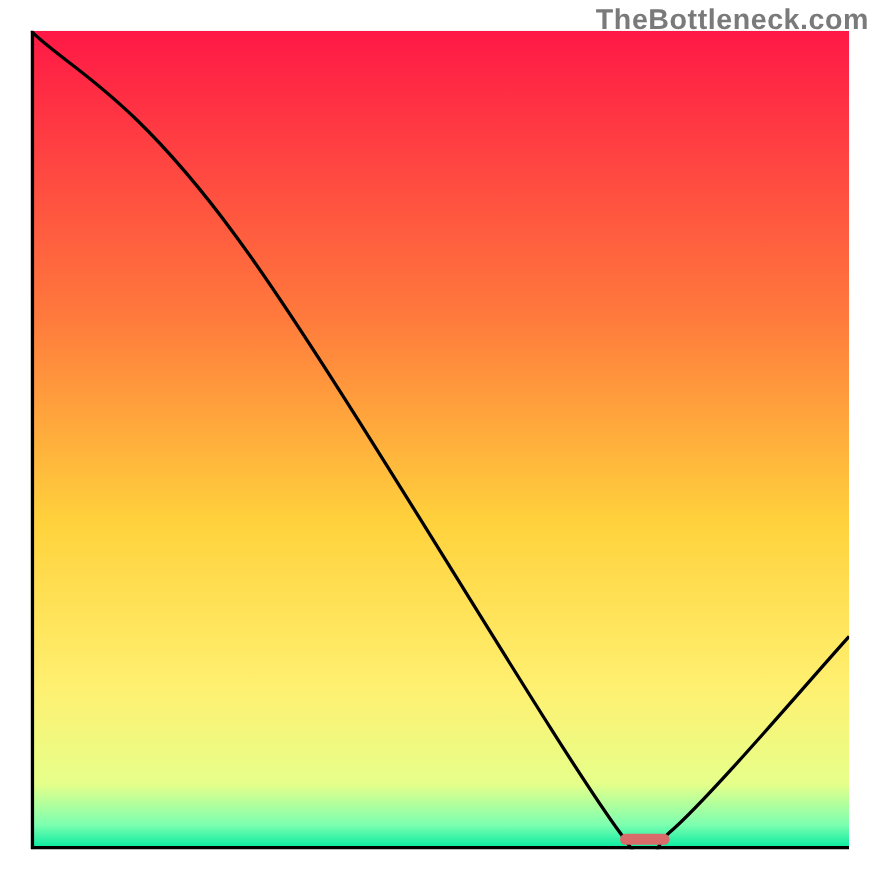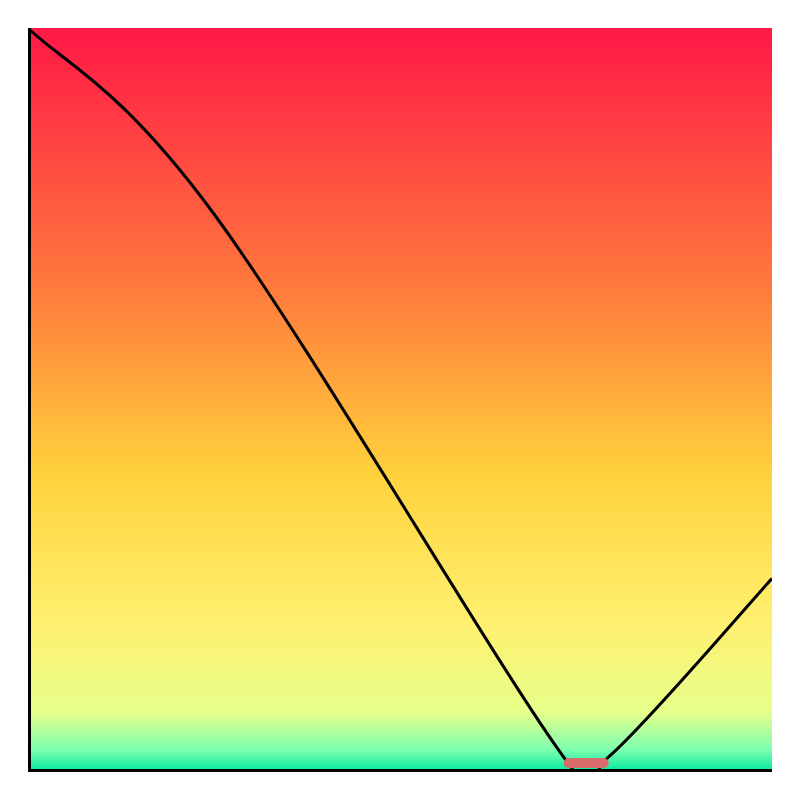--- a/index.html
+++ b/index.html
@@ -43,20 +43,21 @@
     width: 50px;
     background: #d96b6b;
     border-radius: 5px;
     transform: translate(-50%, -50%);
   }
 </style>
 </head>
 <body>
 
 <div class="wrapper">
+  <div class="watermark">TheBottleneck.com</div>
 
   <div class="plot-area">
     <svg id="bg-svg" viewBox="0 0 744 744" preserveAspectRatio="none">
       <defs>
         <linearGradient id="grad" x1="0" y1="0" x2="0" y2="1">
             <stop offset="0%" stop-color="#ff1846"></stop>
             <stop offset="35%" stop-color="#ff7a3c"></stop>
             <stop offset="60%" stop-color="#ffd23c"></stop>
             <stop offset="80%" stop-color="#fff070"></stop>
             <stop offset="92%" stop-color="#e6ff8a"></stop>

